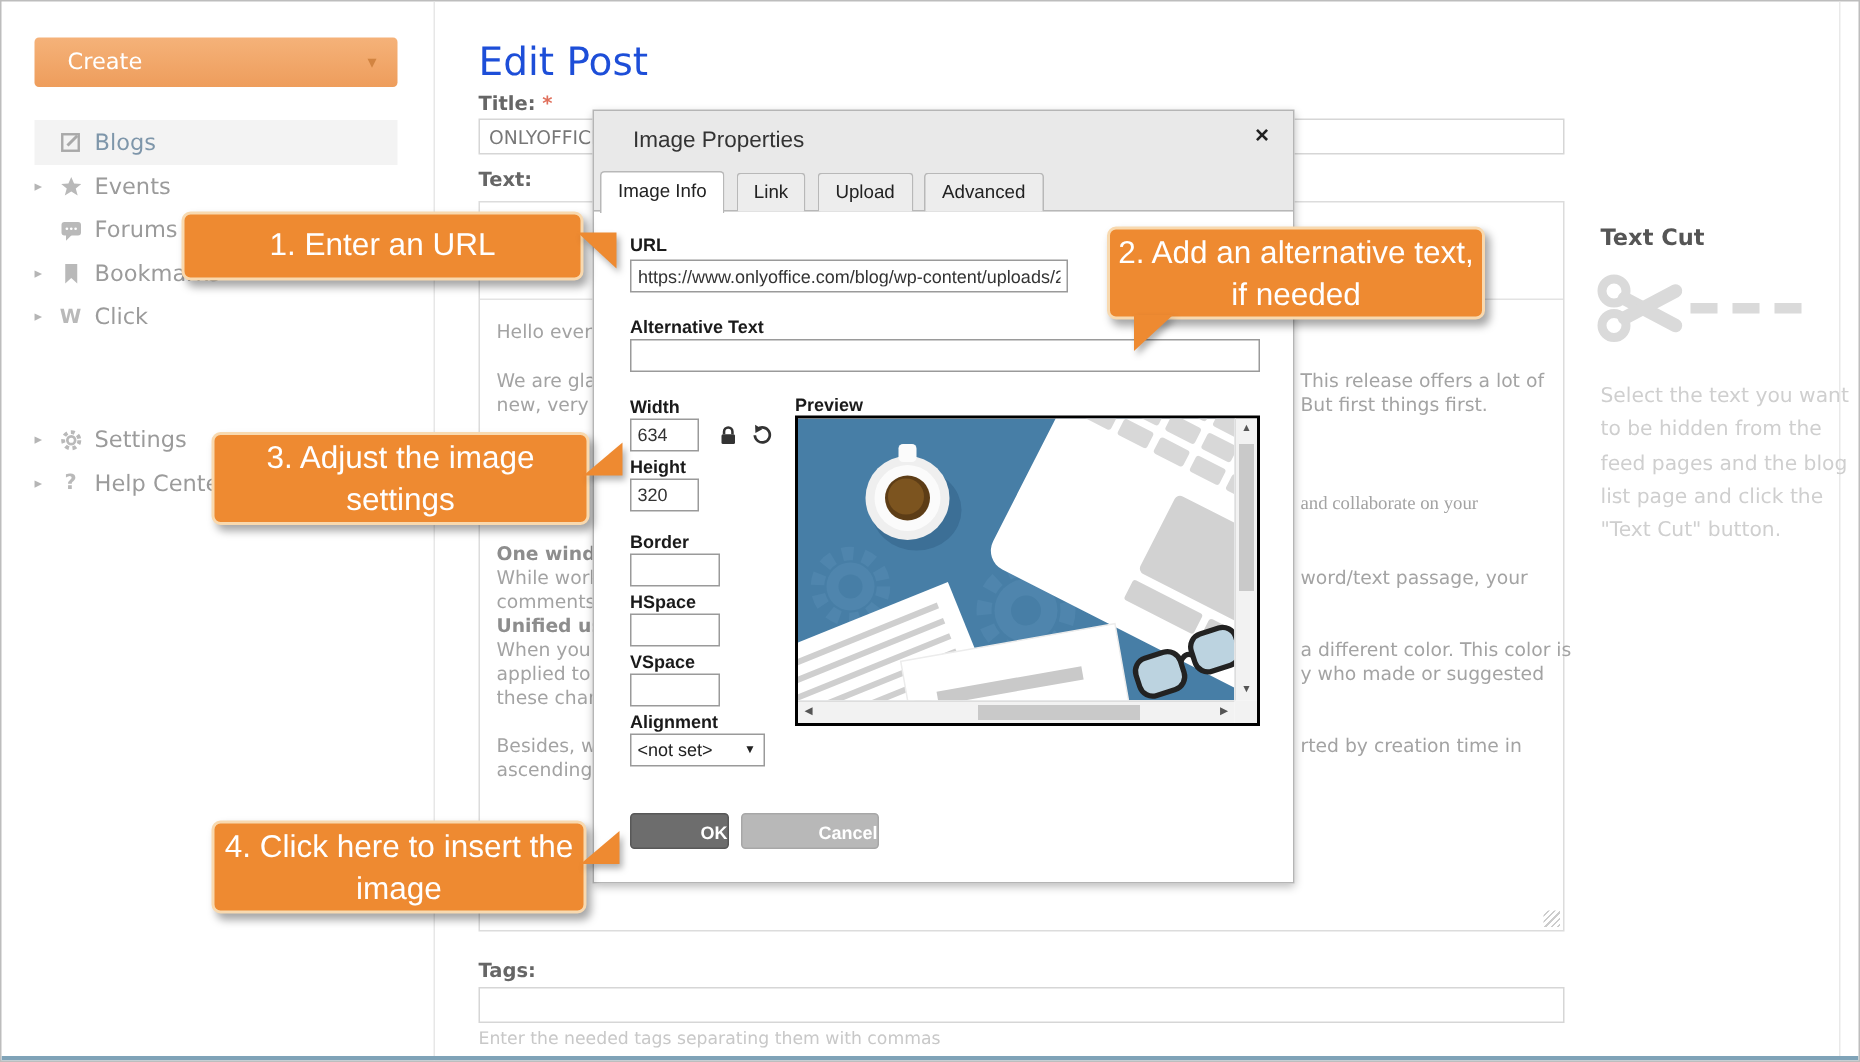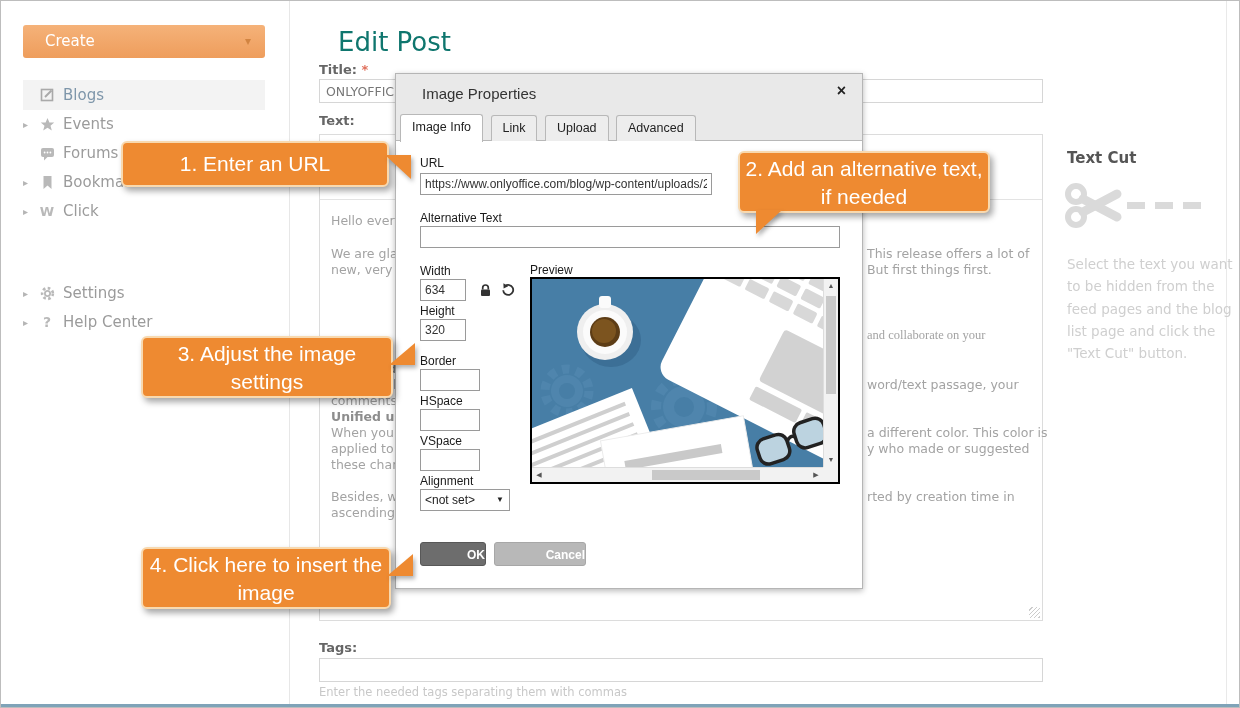--- a/index.html
+++ b/index.html
@@ -18,21 +18,21 @@
   .create-caret{position:absolute;right:14px;top:0;color:#d28441;font-size:12px;}
 
   .nav-item{left:22px;width:242px;height:29px;line-height:29px;font-size:15px;color:#9b9b9b;cursor:pointer;}
   .nav-item.active{background:#f3f3f3;color:#7e96aa;}
   .nav-exp{position:absolute;left:0px;top:0;width:12px;color:#b5b5b5;font-size:10px;}
   .nav-ico{position:absolute;left:16px;top:7px;width:16px;height:16px;color:#b9b9b9;
     font-size:13px;font-weight:bold;line-height:15px;text-align:center;}
   .nav-label{position:absolute;left:40px;top:0;white-space:nowrap;}
 
   
-  .page-heading{left:318px;top:26px;font-size:26px;color:#0f766e;margin-left:19px;}
+  .page-heading{left:318px;top:26px;font-size:26px;color:#1d4ed8;}
   .fld-label{font-size:13px;font-weight:bold;color:#666;}
   .req{color:#e0705c;}
   .txt-input{position:absolute;box-sizing:border-box;border:1px solid #d6d6d6;background:#fff;
     font-family:"DejaVu Sans",sans-serif;font-size:12.5px;color:#777;padding:0 6px;outline:none;}
   .editor-box{left:318px;top:133px;width:724px;height:487px;border:1px solid #dcdcdc;background:#fff;box-sizing:border-box;}
   .editor-toolbar{position:absolute;left:0;top:0;right:0;height:64px;border-bottom:1px solid #e3e3e3;}
   .ed-line{position:absolute;white-space:nowrap;font-size:12.5px;color:#a3a3a3;line-height:16px;}
   .ed-line.b{color:#8d8d8d;font-weight:bold;}
   .resize-handle{left:1028px;top:606px;width:11px;height:11px;
     background:repeating-linear-gradient(135deg,transparent 0 2px,#ccc 2px 3px);}
@@ -48,21 +48,21 @@
     box-shadow:0 2px 6px rgba(0,0,0,.28);box-sizing:border-box;font-family:"Liberation Sans",sans-serif;}
   .dlg-head{position:absolute;left:0;top:0;right:0;height:38px;background:#e9e9e9;}
   .dlg-title{position:absolute;left:26px;top:11px;font-size:15px;color:#333;}
   .dlg-close{position:absolute;right:16px;top:8px;font-size:16px;font-weight:bold;color:#222;cursor:pointer;}
   .dlg-tabs{position:absolute;left:0;top:38px;right:0;height:29px;background:#e9e9e9;
     border-bottom:1px solid #b8b8b8;padding-left:4px;box-sizing:border-box;}
   .dlg-tab{position:relative;display:inline-block;margin-right:3px;top:3px;height:25px;line-height:25px;
     padding:0 11px;font-size:12.5px;color:#222;background:#ededed;border:1px solid #b8b8b8;
     border-bottom:none;border-radius:3px 3px 0 0;cursor:pointer;}
   .dlg-tab.active{background:#fff;height:27px;top:2px;z-index:2;}
-  .dlg-label{position:absolute;font-size:12px;font-weight:normal;color:#1a1a1a;}
+  .dlg-label{position:absolute;font-size:12px;font-weight:bold;color:#1a1a1a;}
   .dlg-input{position:absolute;box-sizing:border-box;border:1px solid #9a9a9a;background:#fff;
     font-family:"Liberation Sans",sans-serif;font-size:12px;color:#333;padding:0 4px;outline:none;}
   .dlg-select{position:absolute;box-sizing:border-box;border:1px solid #9a9a9a;background:#fff;
     font-size:12px;color:#222;line-height:20px;padding:0 4px;cursor:pointer;}
   .dlg-select .sel-arrow{position:absolute;right:5px;top:0;font-size:8px;color:#222;}
   .dlg-btn{position:absolute;border-radius:3px;color:#fff;font-size:12px;font-weight:bold;
     text-align:right;cursor:pointer;box-sizing:border-box;}
   .btn-ok{left:24px;top:468px;width:66px;height:24px;line-height:24px;background:#6d6d6d;border:1px solid #585858;}
   .btn-cancel{left:98px;top:468px;width:92px;height:24px;line-height:24px;background:#b8b8b8;border:1px solid #a7a7a7;}
 
@@ -80,21 +80,21 @@
   
   .callout{position:absolute;background:#ee8a31;border:2px solid #f8d9af;border-radius:6px;
     box-shadow:3px 4px 6px rgba(0,0,0,.35);color:#fff;font-family:"Liberation Sans",sans-serif;
     font-size:21px;text-align:center;box-sizing:border-box;z-index:30;}
   .tail{position:absolute;width:0;height:0;filter:drop-shadow(2px 3px 2px rgba(0,0,0,.3));}
   .tail-r-down{border-top:24px solid #ee8a31;border-left:26px solid transparent;right:-24px;bottom:6px;}
   .tail-dl{border-top:24px solid #ee8a31;border-right:26px solid transparent;left:16px;bottom:-23px;}
   .tail-r-up{border-bottom:22px solid #ee8a31;border-left:26px solid transparent;right:-24px;top:5px;}
   .c1{left:120px;top:140px;width:268px;height:46px;line-height:42px;}
   .c2{left:737px;top:150px;width:252px;height:62px;line-height:28px;padding-top:2px;}
-  .c3{left:140px;top:287px;width:252px;height:62px;line-height:28px;padding-top:2px;margin-top:48px;}
+  .c3{left:140px;top:287px;width:252px;height:62px;line-height:28px;padding-top:2px;}
   .c4{left:140px;top:546px;width:250px;height:62px;line-height:28px;padding-top:2px;}
 </style>
 </head>
 <body>
 
 <div class="stage">
 
   <div class="abs side-divider"></div>
   <div class="abs right-divider"></div>
   <div class="abs bottom-bar"></div>

